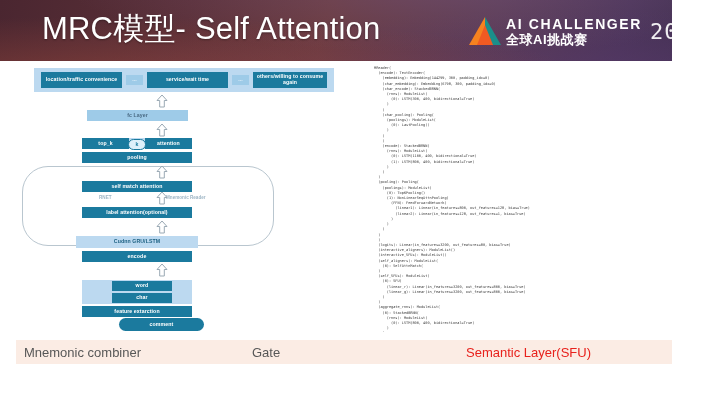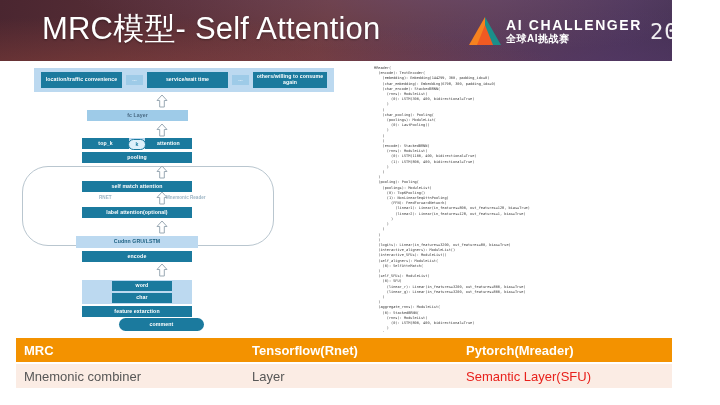--- a/index.html
+++ b/index.html
@@ -16,21 +16,21 @@
   }
   .header:after{content:"";position:absolute;left:0;bottom:0;width:720px;height:3px;background:#ffffff;}
   .title{position:absolute;left:42px;top:8px;color:#fff;font-size:31px;font-weight:400;
     letter-spacing:.2px;text-shadow:0 1px 2px rgba(0,0,0,.35);white-space:nowrap;}
 
   .logo{position:absolute;right:13px;top:13px;height:36px;display:flex;align-items:center;gap:4px;}
   .logo-tri{position:relative;width:34px;height:30px;}
   .logo-txt{display:flex;flex-direction:column;justify-content:center;line-height:1;}
   .logo-row1{display:flex;align-items:flex-end;gap:3px;}
   .logo-en{color:#fff;font-size:14px;font-weight:700;letter-spacing:1.6px;font-family:"Liberation Sans",sans-serif;}
-  .logo-cn{color:#fff;font-size:10px;font-weight:700;letter-spacing:.5px;margin-top:2px;}
+  .logo-cn{color:#fff;font-size:13px;font-weight:700;letter-spacing:.5px;margin-top:2px;}
   .logo-year{color:#fff;font-size:22px;font-weight:400;letter-spacing:1px;margin-left:4px;
     font-family:"DejaVu Sans Mono",monospace;opacity:.92;}
 
   
   .content{position:absolute;left:0;top:64px;width:720px;height:270px;}
 
   
   .diagram{position:absolute;left:14px;top:2px;width:340px;height:266px;background:#fff;}
   .dgm-band{position:absolute;background:#bcd9f0;}
   .box{position:absolute;background:#1b7a9e;color:#fff;font-size:5.2px;font-weight:700;
@@ -220,26 +220,21 @@
       (rnns): ModuleList(
         (0): LSTM(800, 400, bidirectional=True)
       )
     )
   )
 )</div>
 
   </div>
 
   <div class="table">
-    <div class="trow thead">
-      <div class="tcell c1">MRC</div>
-      <div class="tcell c2">Tensorflow(Rnet)</div>
-      <div class="tcell c3">Pytorch(Mreader)</div>
-    </div>
     <div class="tgap"></div>
     <div class="trow tbody">
       <div class="tcell c1">Mnemonic combiner</div>
-      <div class="tcell c2">Layer</div>
+      <div class="tcell c2">Gate</div>
       <div class="tcell c3">Semantic Layer(SFU)</div>
     </div>
   </div>
 
 </div>
 
 </body></html>

